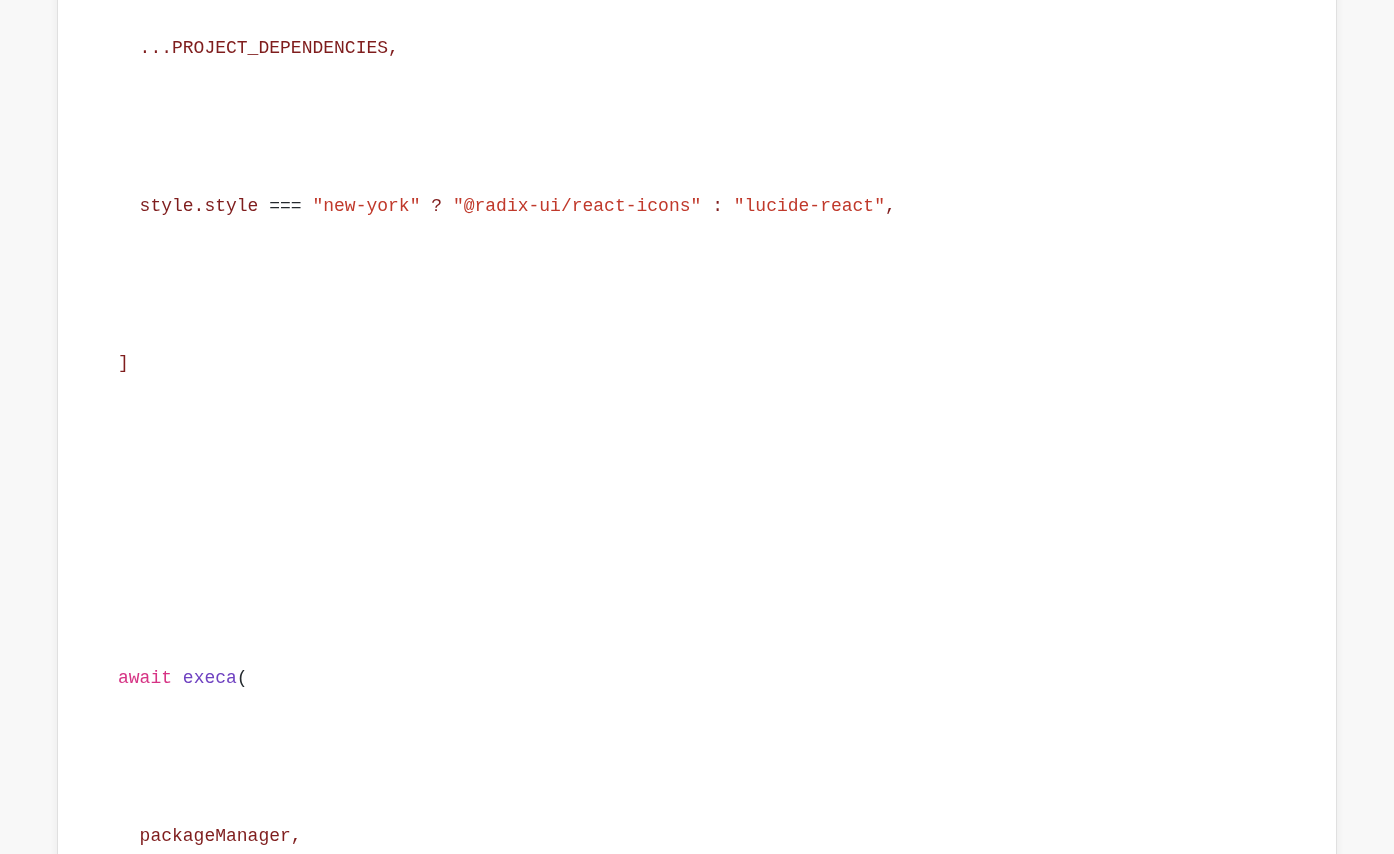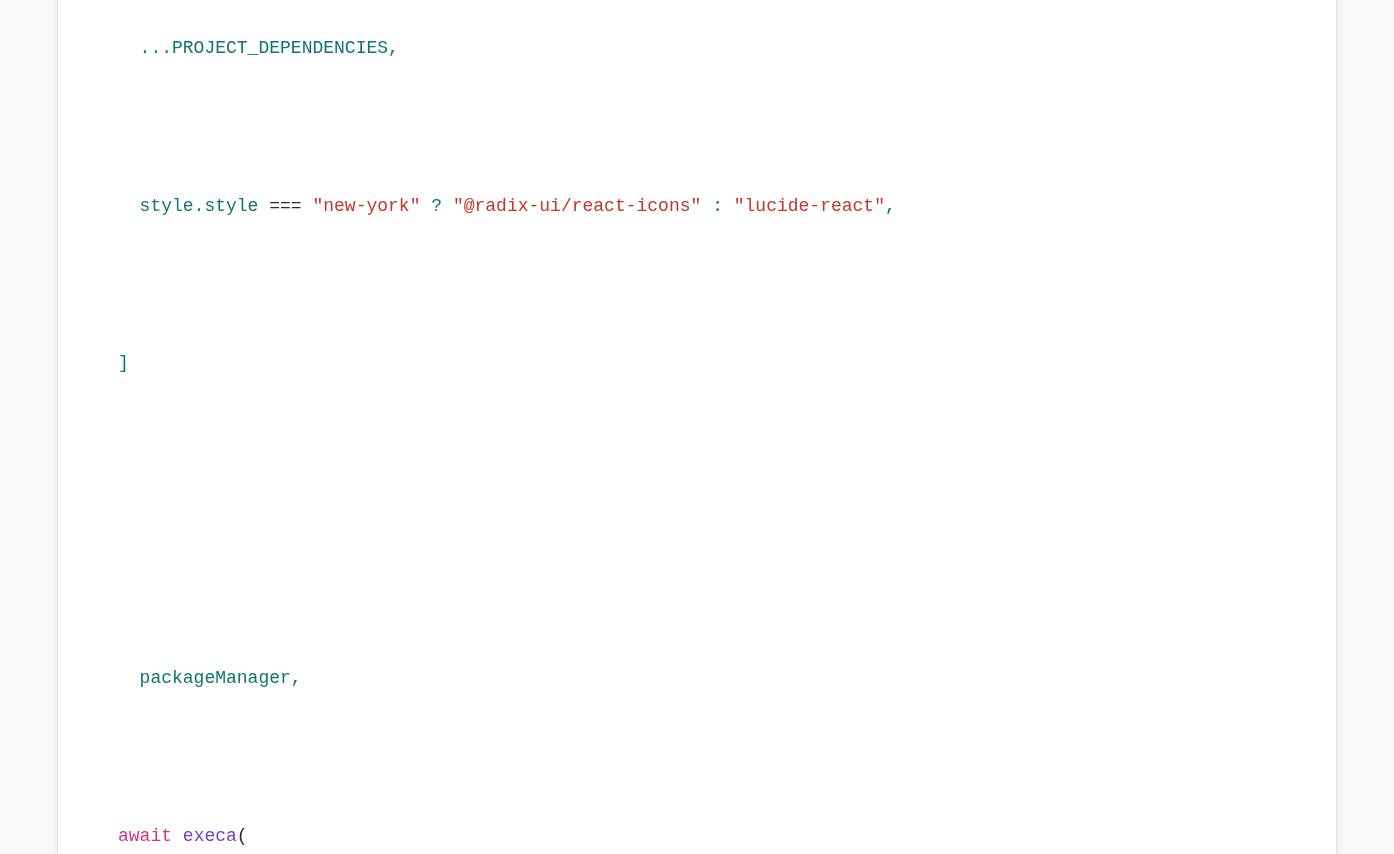--- a/index.html
+++ b/index.html
@@ -36,21 +36,21 @@
 
     .line {
       display: block;
     }
 
     .empty-line {
       display: block;
       height: 1.75em;
     } 
     .c-keyword    { color: #d63384; } 
-    .c-var        { color: #0f766e; } 
+    .c-var        { color: #7f1d1d; } 
     .c-operator   { color: #24292e; }
     .c-func       { color: #6f42c1; } 
     .c-string     { color: #c0392b; }
     .c-punct      { color: #24292e; }
   </style>
 </head>
 <body>
 
 <div class="code-container">
   <div class="code-block">
@@ -79,24 +79,24 @@
     
     <span class="line"><span class="c-var">  style.style </span><span class="c-operator">===</span><span class="c-var"> </span><span class="c-string">"new-york"</span><span class="c-var"> ? </span><span class="c-string">"@radix-ui/react-icons"</span><span class="c-var"> : </span><span class="c-string">"lucide-react"</span><span class="c-var">,</span></span>
 
     
     <span class="line"><span class="c-var">]</span></span>
 
     
     <span class="empty-line"></span>
 
     
-    <span class="line"><span class="c-var">  packageManager,</span></span>
+    <span class="line"><span class="c-keyword">await</span><span class="c-var"> </span><span class="c-func">execa</span><span class="c-punct">(</span></span>
 
     
-    <span class="line"><span class="c-keyword">await</span><span class="c-var"> </span><span class="c-func">execa</span><span class="c-punct">(</span></span>
+    <span class="line"><span class="c-var">  packageManager,</span></span>
 
     
     
 
     
     
 
     
     
 

